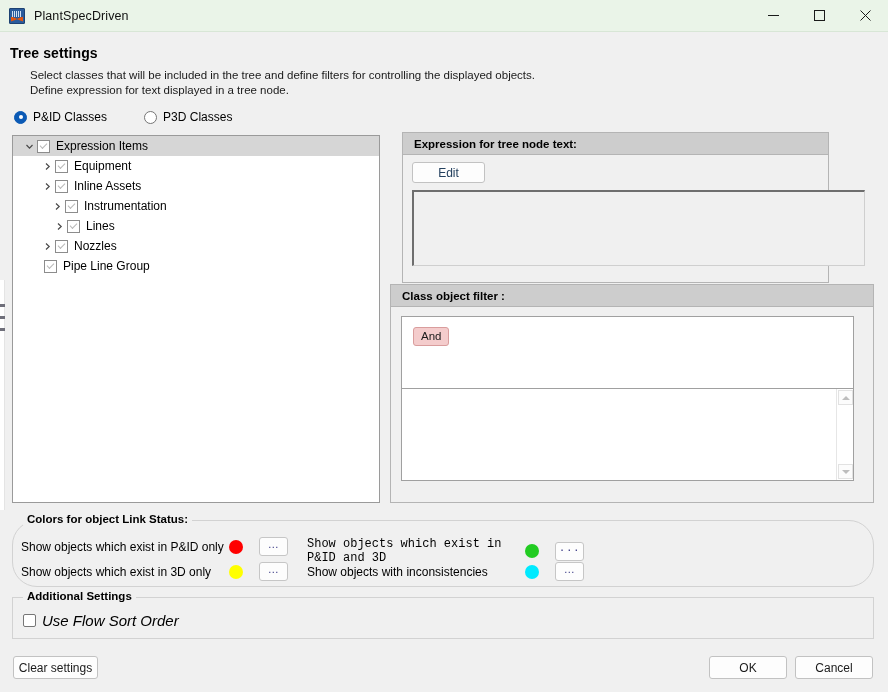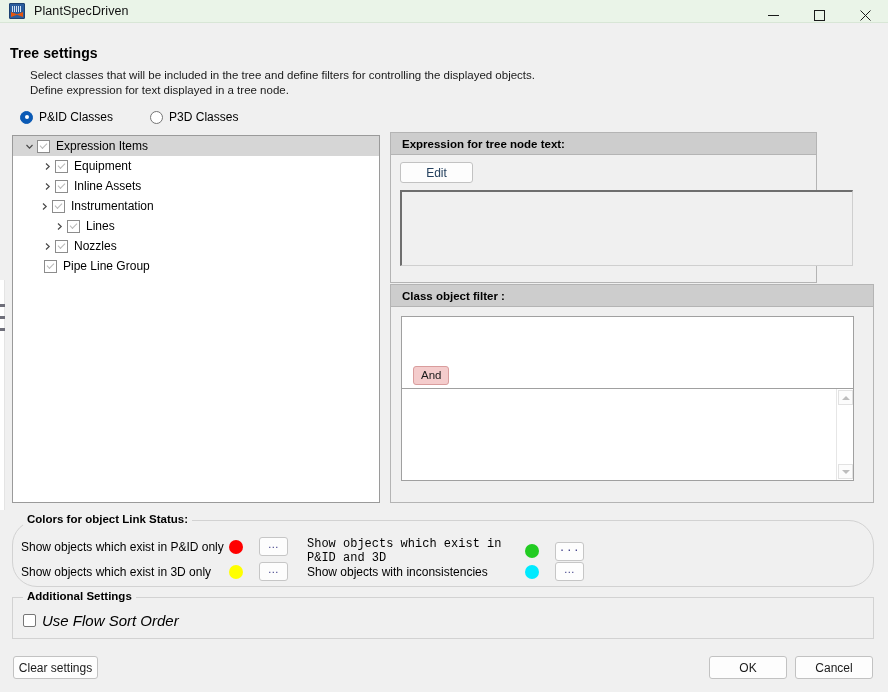--- a/index.html
+++ b/index.html
@@ -24,21 +24,21 @@
     background: #f0f0f0;
     box-sizing: border-box;
     overflow: hidden;
   }
 
   
   .titlebar {
     position: absolute;
     left: 0; top: 0;
     width: 888px;
-    height: 23px;
+    height: 32px;
     background: #eaf4e8;
     border-bottom: 1px solid #d8e6d6;
     box-sizing: border-box;
     display: flex;
     align-items: center;
   }
   .app-icon {
     width: 16px;
     height: 16px;
     margin-left: 9px;
@@ -109,21 +109,21 @@
     top: 36px;
     font-size: 11.5px;
     line-height: 15px;
     color: #1a1a1a;
     white-space: pre-line;
   }
 
   
   .radio-row {
     position: absolute;
-    left: 20px;
+    left: 14px;
     top: 78px;
     display: flex;
     align-items: flex-end;
   }
   .radio {
     display: flex;
     align-items: center;
     margin-right: 37px;
   }
   .radio .dot {
@@ -260,21 +260,20 @@
   .chip {
     position: absolute;
     left: 11px;
     top: 10px;
     background: #f4cccc;
     border: 1px solid #d99d9d;
     border-radius: 3px;
     padding: 2px 7px 3px 7px;
     font-size: 11.5px;
     color: #1b1b1b;
-    margin-top: 39px;
   }
   .filter-bottom {
     position: absolute;
     left: 10px;
     top: 82px;
     width: 453px;
     height: 92px;
     background: #ffffff;
     border: 1px solid #a0a0a0;
     border-top: none;
@@ -463,21 +462,21 @@
       <div class="tnode" style="padding-left:26px">
         <span class="arrow">
           <svg width="9" height="9" viewBox="0 0 9 9">
               <polyline points="3,1.5 6.2,4.5 3,7.5" fill="none" stroke="#4a4a4a" stroke-width="1.2"></polyline>
             </svg>
         </span>
         <span class="cbox checked"></span>
         <span>Inline Assets</span>
       </div>
 
-      <div class="tnode" style="padding-left:23px">
+      <div class="tnode" style="padding-left:36px">
         <span class="arrow">
           <svg width="9" height="9" viewBox="0 0 9 9">
               <polyline points="3,1.5 6.2,4.5 3,7.5" fill="none" stroke="#4a4a4a" stroke-width="1.2"></polyline>
             </svg>
         </span>
         <span class="cbox checked"></span>
         <span>Instrumentation</span>
       </div>
 
       <div class="tnode" style="padding-left:38px">
@@ -500,21 +499,21 @@
         <span>Nozzles</span>
       </div>
 
       <div class="tnode" style="padding-left:15px">
         <span class="arrow none"></span>
         <span class="cbox checked"></span>
         <span>Pipe Line Group</span>
       </div>
     </div>
 
-    <div class="gbox" style="left:390px; top:100px; width:427px; height:151px;text-align:center;">
+    <div class="gbox" style="left:402px; top:100px; width:427px; height:151px;text-align:center;">
       <div class="gbox-head">Expression for tree node text:</div>
       <div class="gbox-body" style="height:128px;">
         <div class="btn" style="position:absolute; left:9px; top:7px; width:73px; height:21px;">Edit</div>
         <div class="expr-box"></div>
       </div>
     </div>
 
     <div class="gbox" style="left:390px; top:252px; width:484px; height:219px;">
       <div class="gbox-head">Class object filter :</div>
       <div class="gbox-body" style="height:196px;">

